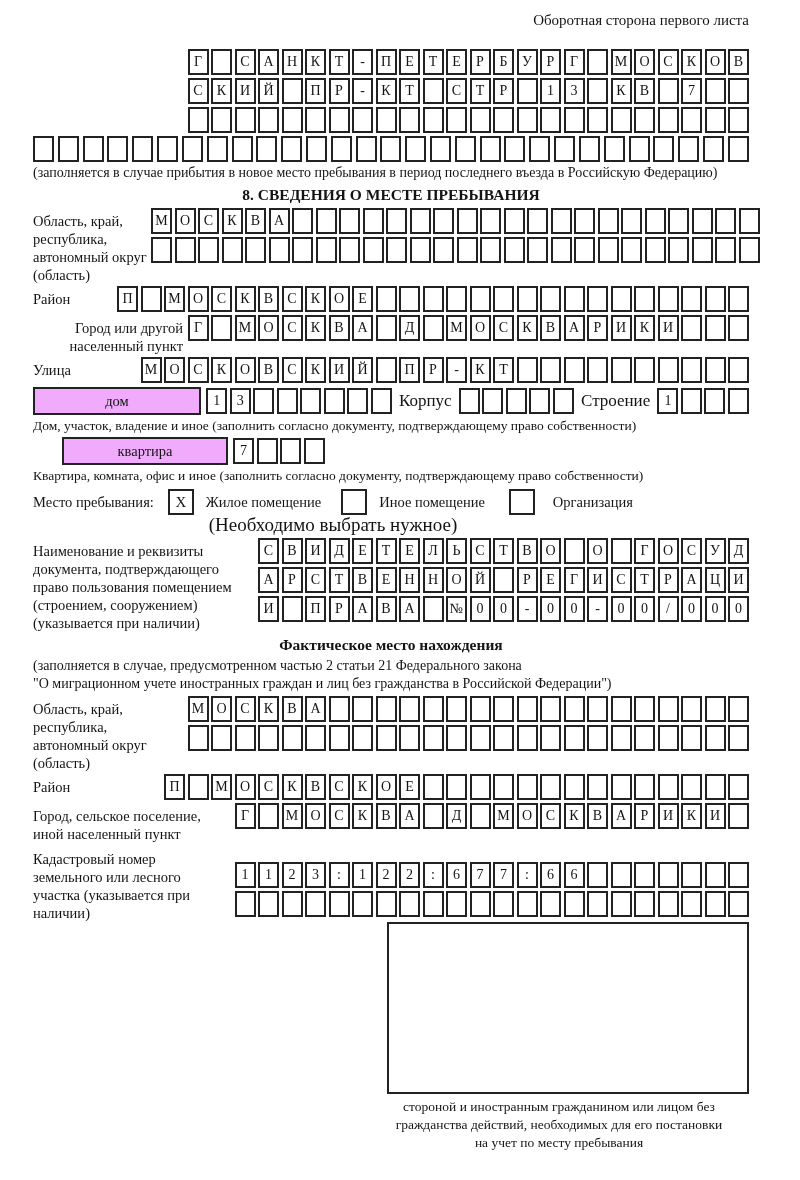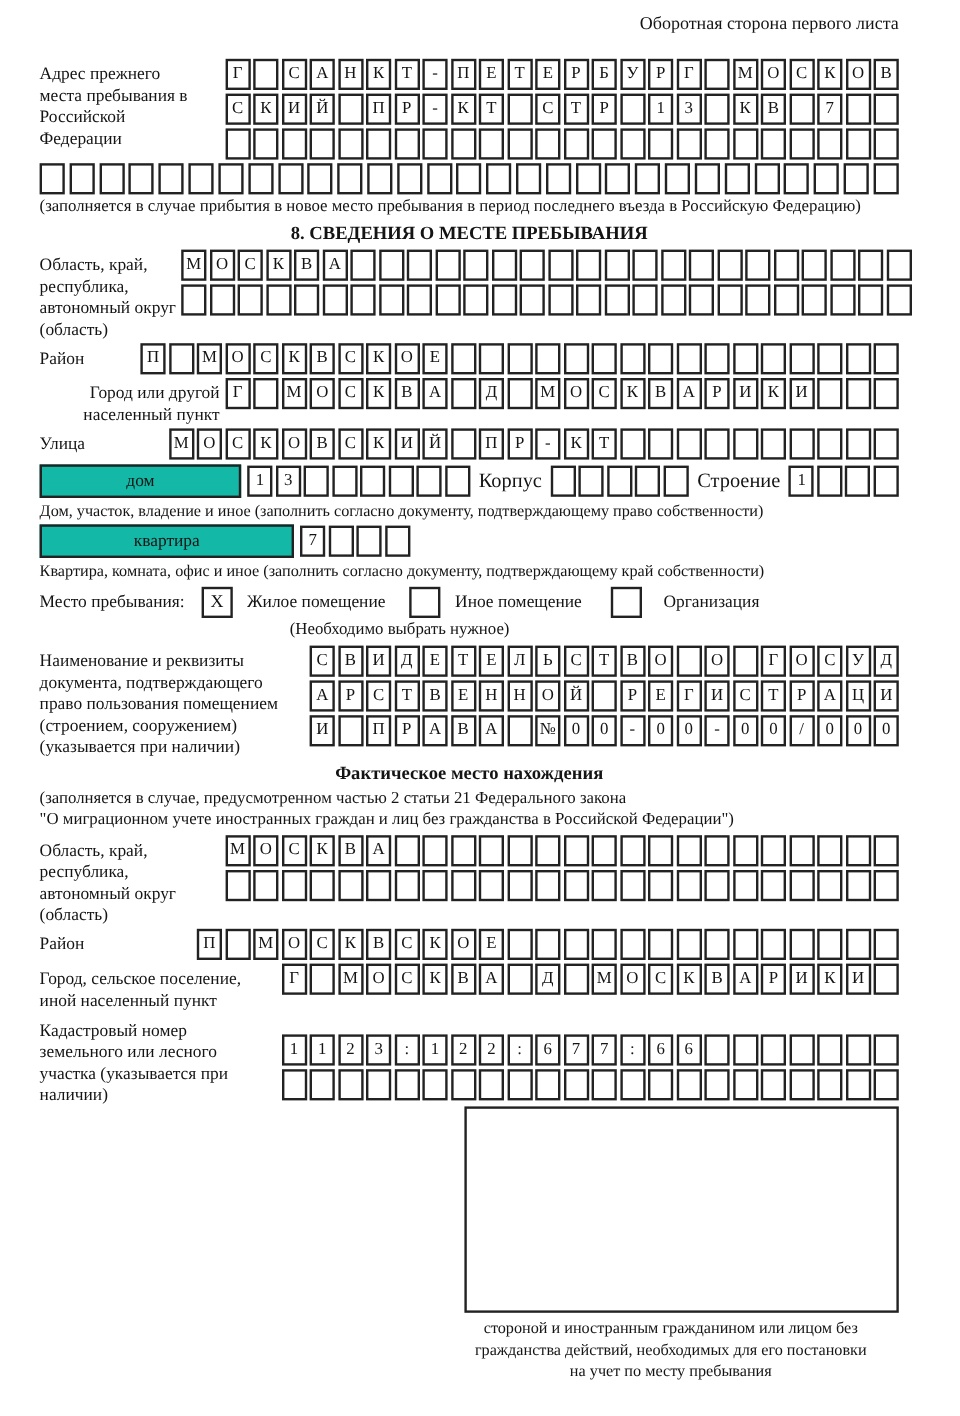--- a/index.html
+++ b/index.html
@@ -28,35 +28,35 @@
   .fullrow { display:flex; justify-content:space-between; margin-top:3px; }
   .fullrow .cell { flex:0 0 21px; }
 
   .note { font-size:14px; line-height:18px; text-align:left; margin-top:2px; }
   .note-left { font-size:13.5px; line-height:18px; text-align:left; margin-top:2px; }
   .sec-title { font-weight:bold; font-size:15.5px; line-height:20px; text-align:center; margin-top:3px; }
 
   .mt2{margin-top:2px;} .mt3{margin-top:3px;} .mt4{margin-top:4px;}
 
   .widebox {
-    height:28px; border:2px solid #222; background:#14b8a6;
+    height:28px; border:2px solid #222; background:#f0abfc;
     display:flex; align-items:center; justify-content:center;
     font-size:14.5px;
   }
   .house-row { display:flex; align-items:center; justify-content:space-between; margin-top:4px; }
   .inline-label { font-size:17px; padding:0 2px; }
 
   .apt-row { display:flex; align-items:center; gap:5px; margin-top:2px; }
 
   .chk-row { display:flex; align-items:center; margin-top:4px; }
   .checkbox {
     width:26px; height:26px; border:2px solid #222; background:#fff;
     display:flex; align-items:center; justify-content:center; font-size:15px;
   }
-  .chk-note { width:600px; text-align:center; font-size:14px; line-height:18px; margin-top:1px; }
+  .chk-note { width:600px; text-align:center; font-size:19px; line-height:18px; margin-top:1px; }
 
   .stamp-wrap { width:380px; margin-left:auto; margin-top:0; }
   .stamp-box { width:362px; height:172px; border:2px solid #222; margin-left:auto; background:#fff; }
   .stamp-note { margin-top:4px; text-align:center; font-size:13.5px; line-height:18px; }
 
   .labelw120 { width:125px; }
   .labelw118 { width:118px; }
   .labelw150 { width:150px;text-align:right; }
   .labelw205 { width:205px; }
   .labelw135 { width:135px; }
@@ -65,21 +65,20 @@
   .cad-cells { margin-top:16px; }
 </style>
 </head>
 <body>
 
 <div class="page">
 
   <div class="corner">Оборотная сторона первого листа</div>
 
   <div class="frow">
-    <div class="flabel labelw120">Адрес прежнего места пребывания в Российской Федерации</div>
     <div class="cellblock">
       <div class="cellrow">
           <span class="cell">Г</span>
           <span class="cell"></span>
           <span class="cell">С</span>
           <span class="cell">А</span>
           <span class="cell">Н</span>
           <span class="cell">К</span>
           <span class="cell">Т</span>
           <span class="cell">-</span>
@@ -376,29 +375,29 @@
     <div class="cellrow-left">
         <span class="cell">1</span>
         <span class="cell"></span>
         <span class="cell"></span>
         <span class="cell"></span>
       </div>
   </div>
   <div class="note-left">Дом, участок, владение и иное (заполнить согласно документу, подтверждающему право собственности)</div>
 
   <div class="apt-row">
-    <div class="widebox" style="width:212px;">квартира</div>
+    <div class="widebox" style="width:166px;margin-left:29px;">квартира</div>
     <div class="cellrow-left">
         <span class="cell">7</span>
         <span class="cell"></span>
         <span class="cell"></span>
         <span class="cell"></span>
       </div>
   </div>
-  <div class="note-left">Квартира, комната, офис и иное (заполнить согласно документу, подтверждающему край собственности)</div>
+  <div class="note-left">Квартира, комната, офис и иное (заполнить согласно документу, подтверждающему право собственности)</div>
 
   <div class="chk-row">
     <span>Место пребывания:</span>
     <span class="checkbox" style="margin-left:14px;">X</span>
     <span style="margin-left:12px;">Жилое помещение</span>
     <span class="checkbox" style="margin-left:20px;"></span>
     <span style="margin-left:12px;">Иное помещение</span>
     <span class="checkbox" style="margin-left:24px;"></span>
     <span style="margin-left:18px;">Организация</span>
   </div>

